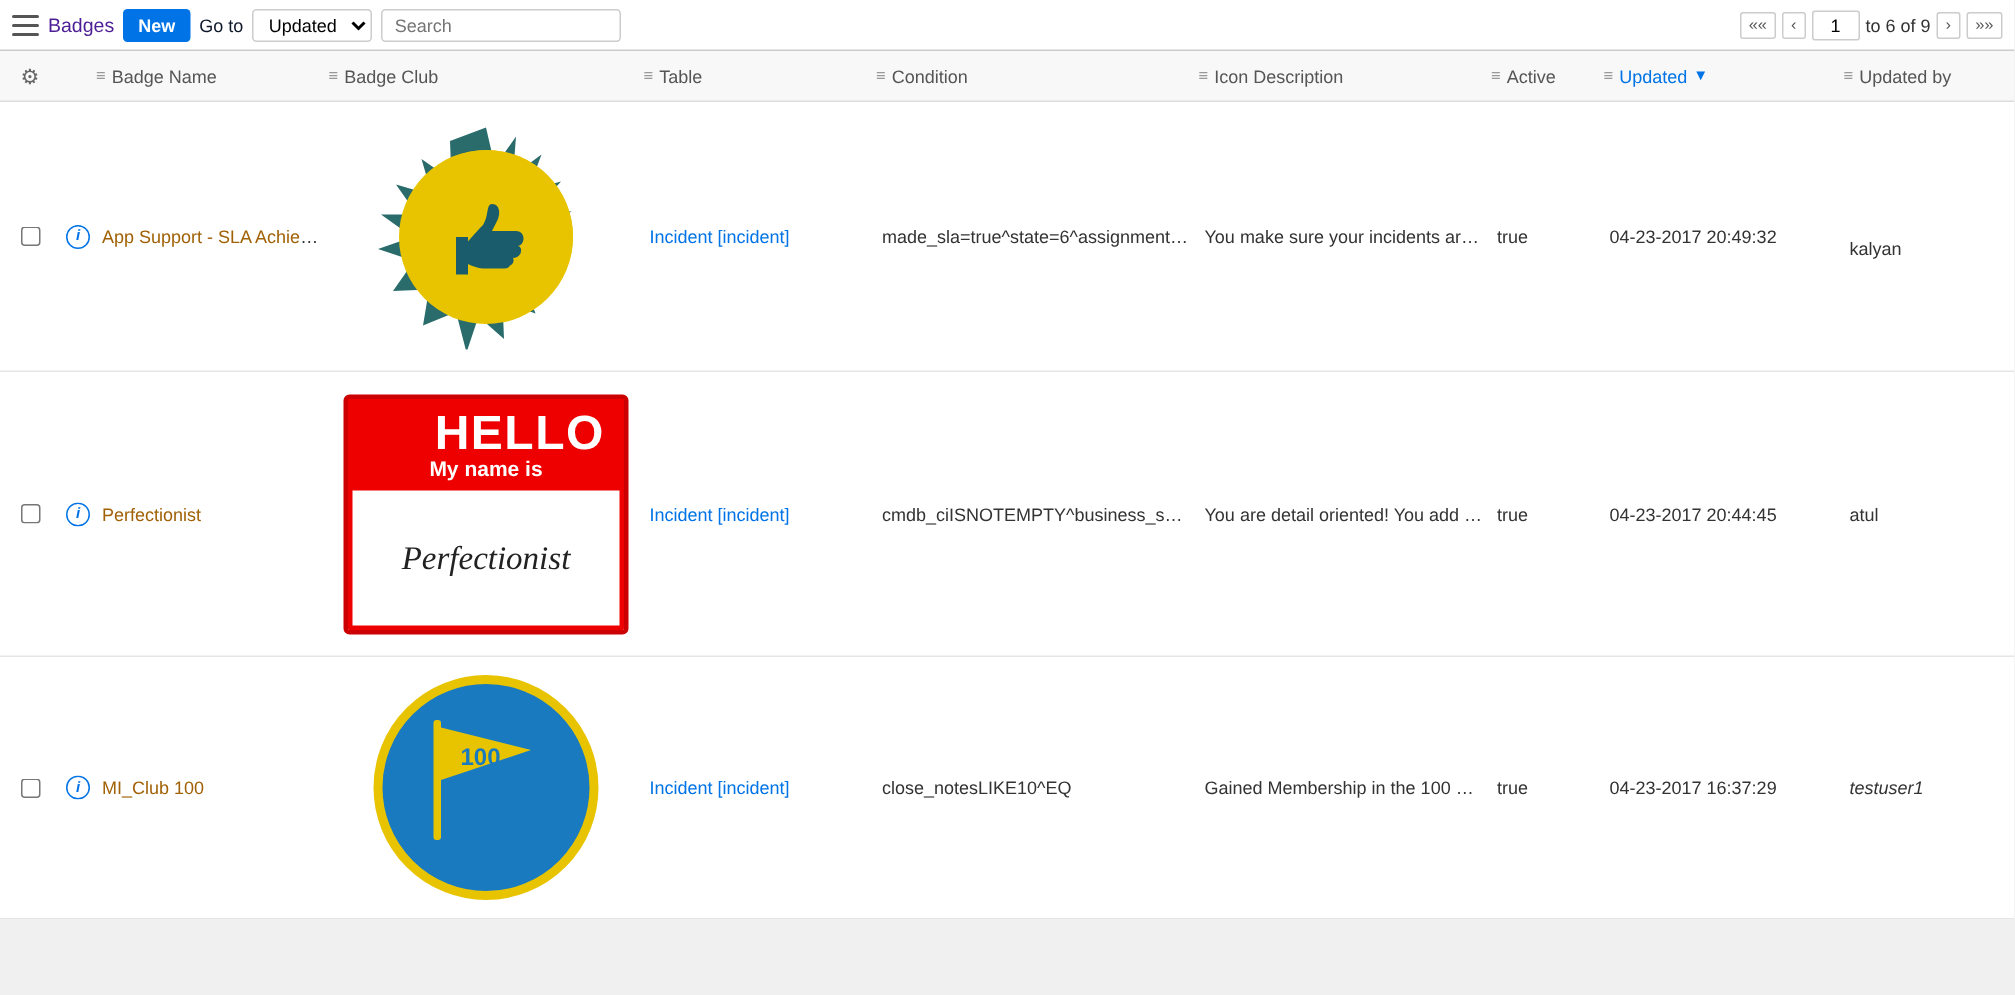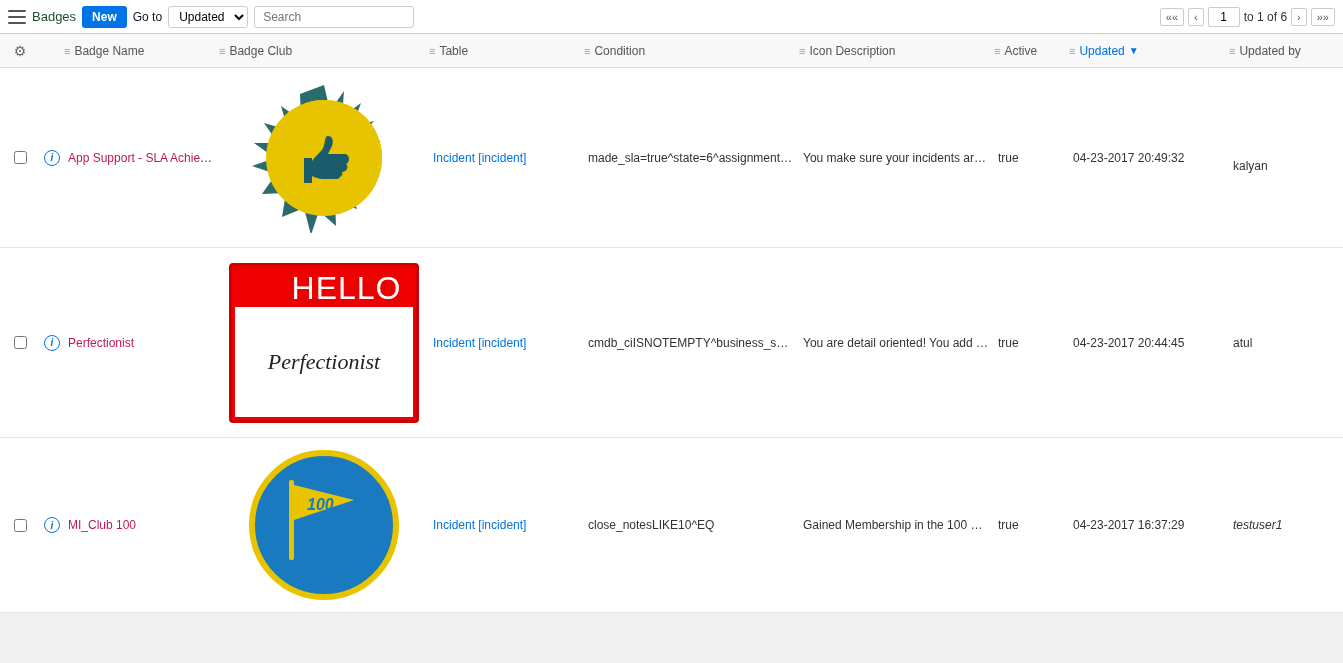--- a/index.html
+++ b/index.html
@@ -13,21 +13,21 @@
       border-bottom: 1px solid #ccc;
       padding: 4px 8px;
       height: 34px;
       gap: 6px;
     }
     .toolbar-hamburger {
       width: 18px; height: 14px; cursor: pointer;
       display: flex; flex-direction: column; justify-content: space-between;
     }
     .toolbar-hamburger span { display: block; height: 2px; background: #555; border-radius: 1px; }
-    .toolbar-badge-label { font-size: 13px; font-weight: 500; color: #14532d; }
+    .toolbar-badge-label { font-size: 13px; font-weight: 500; color: #4c1d95; }
     .toolbar-new-btn {
       background: #0073e6; color: #fff; border: none; border-radius: 3px;
       padding: 4px 10px; font-size: 12px; cursor: pointer; font-weight: bold;
     }
     .goto-label { color: #0f172a; font-size: 12px; }
     .goto-select {
       border: 1px solid #ccc; border-radius: 3px; padding: 2px 6px;
       font-size: 12px; background: #fff; cursor: pointer;
     }
     .search-input {
@@ -82,21 +82,21 @@
     .table-row {
       display: flex;
       align-items: center;
       background: #fff;
       border-bottom: 1px solid #e5e5e5;
     }
     .row-cell {
       overflow: hidden; white-space: nowrap; text-overflow: ellipsis;
       font-size: 12px; color: #333; padding: 0 4px;
     }
-    .row-cell a { color: #be185d; text-decoration: none; cursor: pointer; }
+    .row-cell a { color: #a16207; text-decoration: none; cursor: pointer; }
     .row-cell.col-check { justify-content: center; display: flex; }
     .row-cell.col-info  { justify-content: center; display: flex; }
 
     
     .badge-row-1 { height: 180px; }
     .badge-row-2 { height: 190px; }
     .badge-row-3 { height: 175px; }
 
     .badge-icon-cell {
       width: 210px; min-width: 210px;
@@ -129,21 +129,21 @@
       display: flex; flex-direction: column;
       overflow: hidden;
     }
     .hello-top {
       background: #e00;
       color: #fff;
       text-align: center;
       padding: 6px 0 0 0;
     }
     .hello-text {
-      font-size: 32px; font-weight: 400; letter-spacing: 1px;
+      font-size: 32px; font-weight: 700; letter-spacing: 1px;
       line-height: 1;
       margin-left: 45px;
     }
     .myname-text {
       font-size: 14px; font-weight: 600;
       padding-bottom: 4px;
     }
     .hello-bottom {
       background: #fff;
       flex: 1;
@@ -158,21 +158,20 @@
     }
 
     
     .badge-100 {
       width: 150px; height: 150px;
       border-radius: 50%;
       background: #1a7abf;
       border: 6px solid #e8c400;
       display: flex; align-items: center; justify-content: center;
       position: relative;
-      font-style: italic;
     }
 
     
     .info-icon {
       width: 16px; height: 16px; border-radius: 50%;
       border: 1.5px solid #0073e6; color: #0073e6;
       display: flex; align-items: center; justify-content: center;
       font-size: 10px; font-style: italic; font-weight: bold;
       cursor: pointer;
     }
@@ -196,21 +195,21 @@
   <span class="goto-label">Go to</span>
   <select class="goto-select">
     <option>Updated</option>
   </select>
   <input class="search-input" type="text" placeholder="Search" style="">
   <div class="toolbar-spacer"></div>
   <div class="pagination-controls">
     <button class="pag-btn">««</button>
     <button class="pag-btn">‹</button>
     <input class="pag-input" type="text" value="1" style="">
-    <span class="pag-total">to 1 of 6</span>
+    <span class="pag-total">to 6 of 9</span>
     <button class="pag-btn">›</button>
     <button class="pag-btn">»»</button>
   </div>
 </div>
 
 <div class="col-headers">
   <div class="col-header col-check">
     <span class="settings-icon">⚙</span>
   </div>
   <div class="col-header col-info"></div>
@@ -293,20 +292,21 @@
     <div class="info-icon">i</div>
   </div>
   <div class="row-cell col-name" style="align-self:center;">
     <a>Perfectionist</a>
   </div>
   <div class="badge-icon-cell">
 
     <div class="hello-badge">
       <div class="hello-top">
         <div class="hello-text">HELLO</div>
+        <div class="myname-text">My name is</div>
       </div>
       <div class="hello-bottom">
         <span class="perfectionist-text">Perfectionist</span>
       </div>
     </div>
   </div>
   <div class="row-cell col-table" style="align-self:center; color:#0073e6;">Incident [incident]</div>
   <div class="row-cell col-cond" style="align-self:center;">cmdb_ciISNOTEMPTY^business_serviceISNOTE...</div>
   <div class="row-cell col-desc" style="align-self:center;">You are detail oriented! You add useful ...</div>
   <div class="row-cell col-active" style="align-self:center;">true</div>

